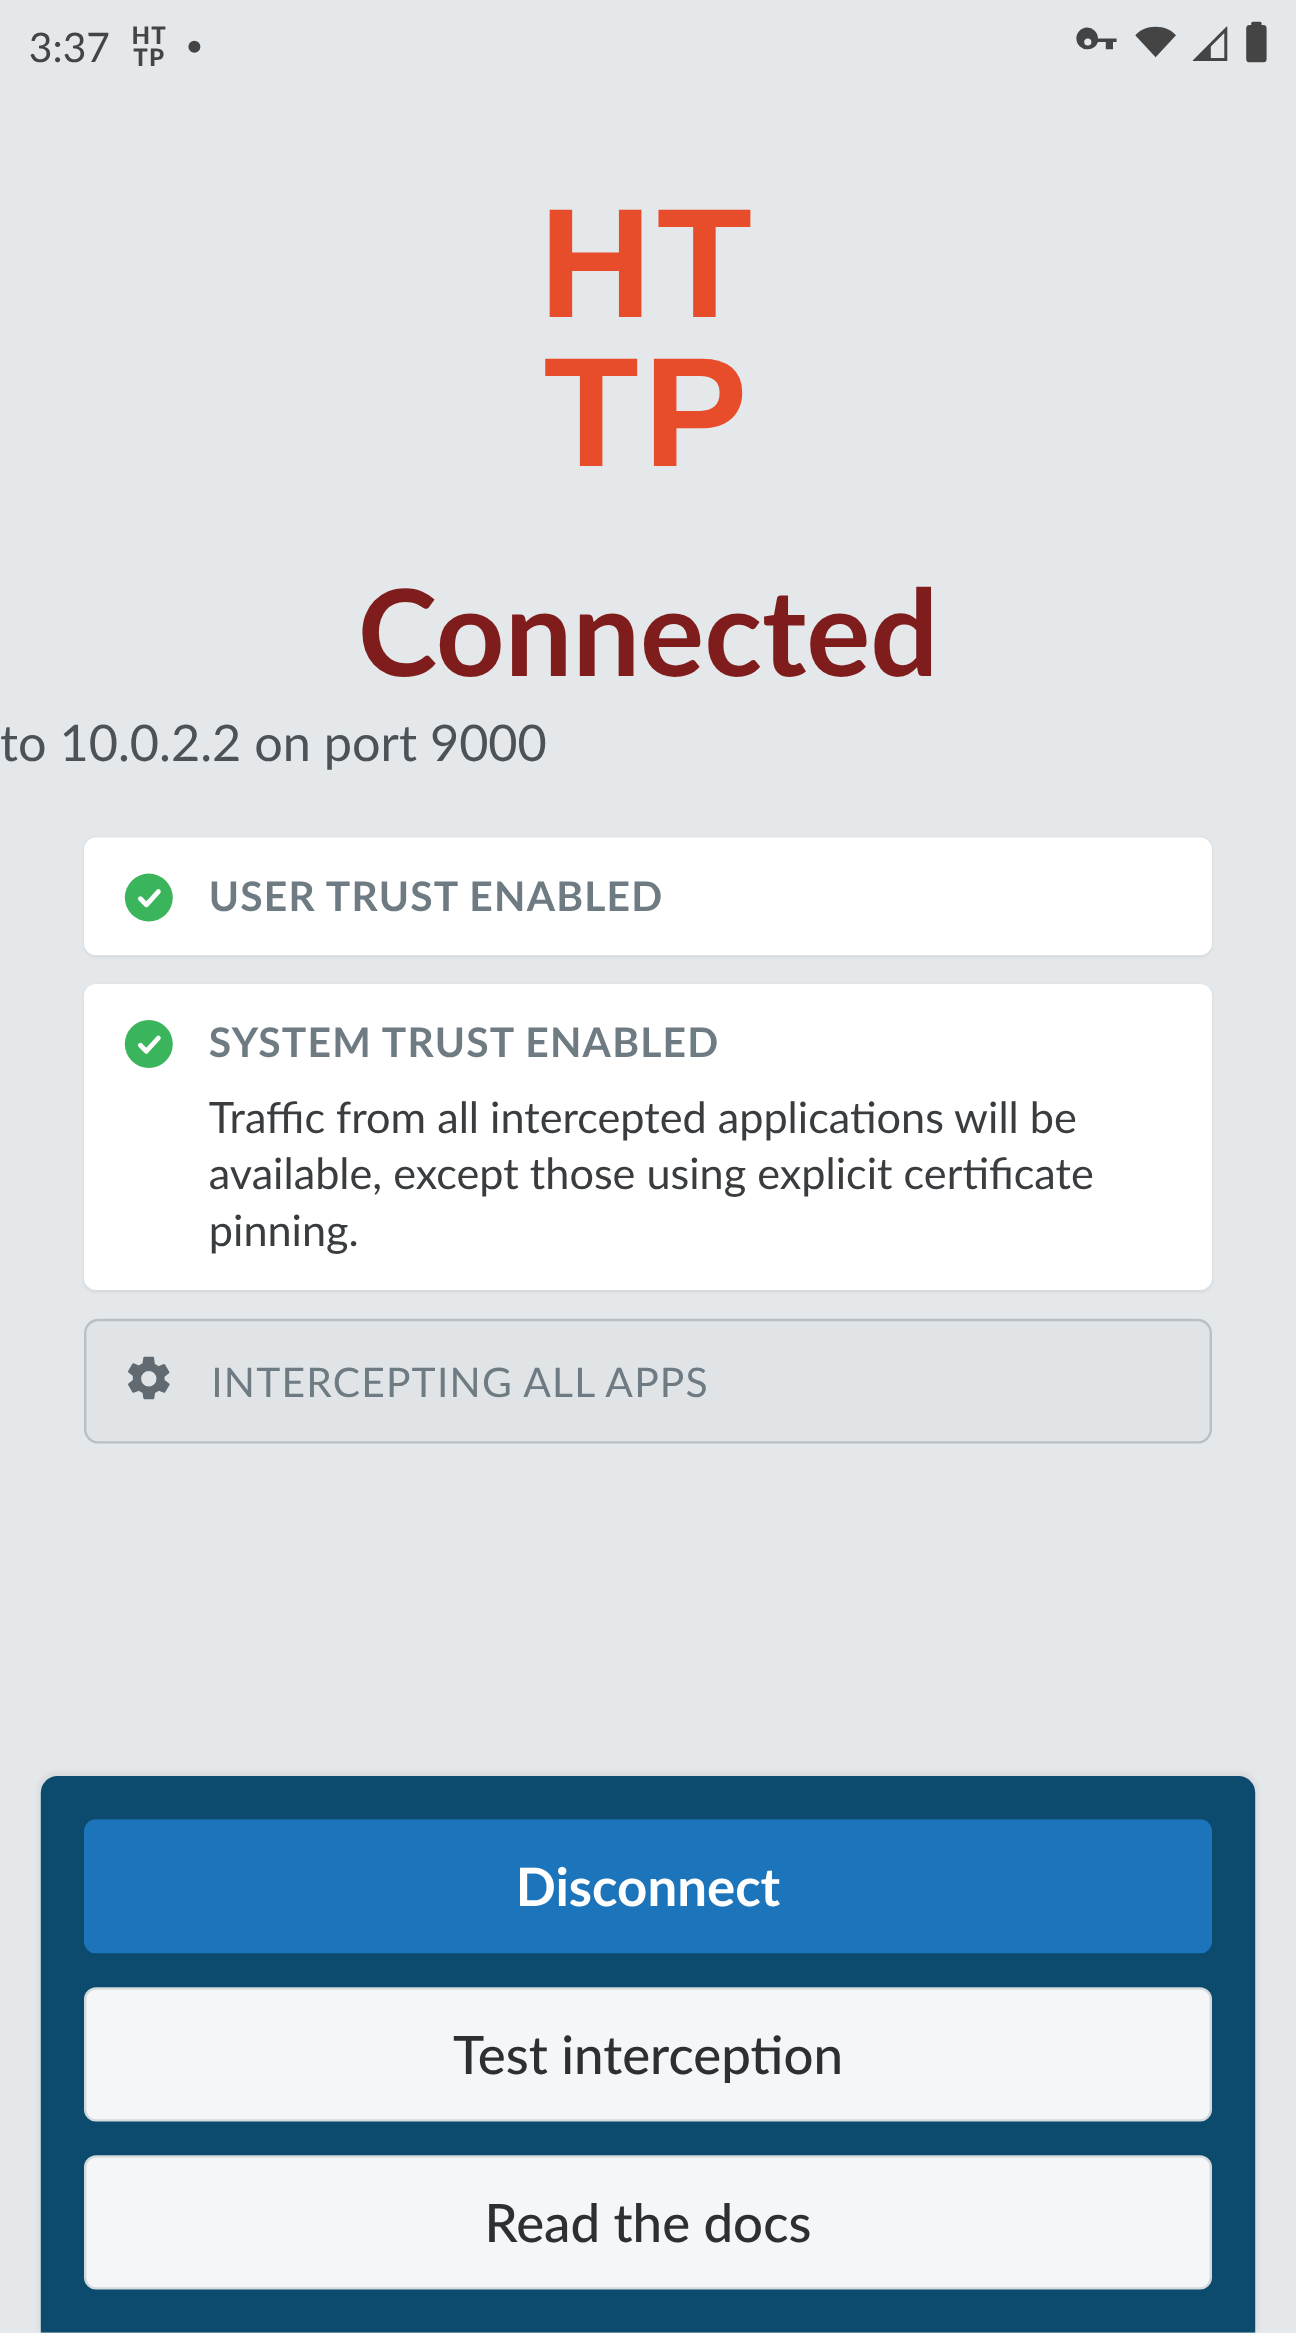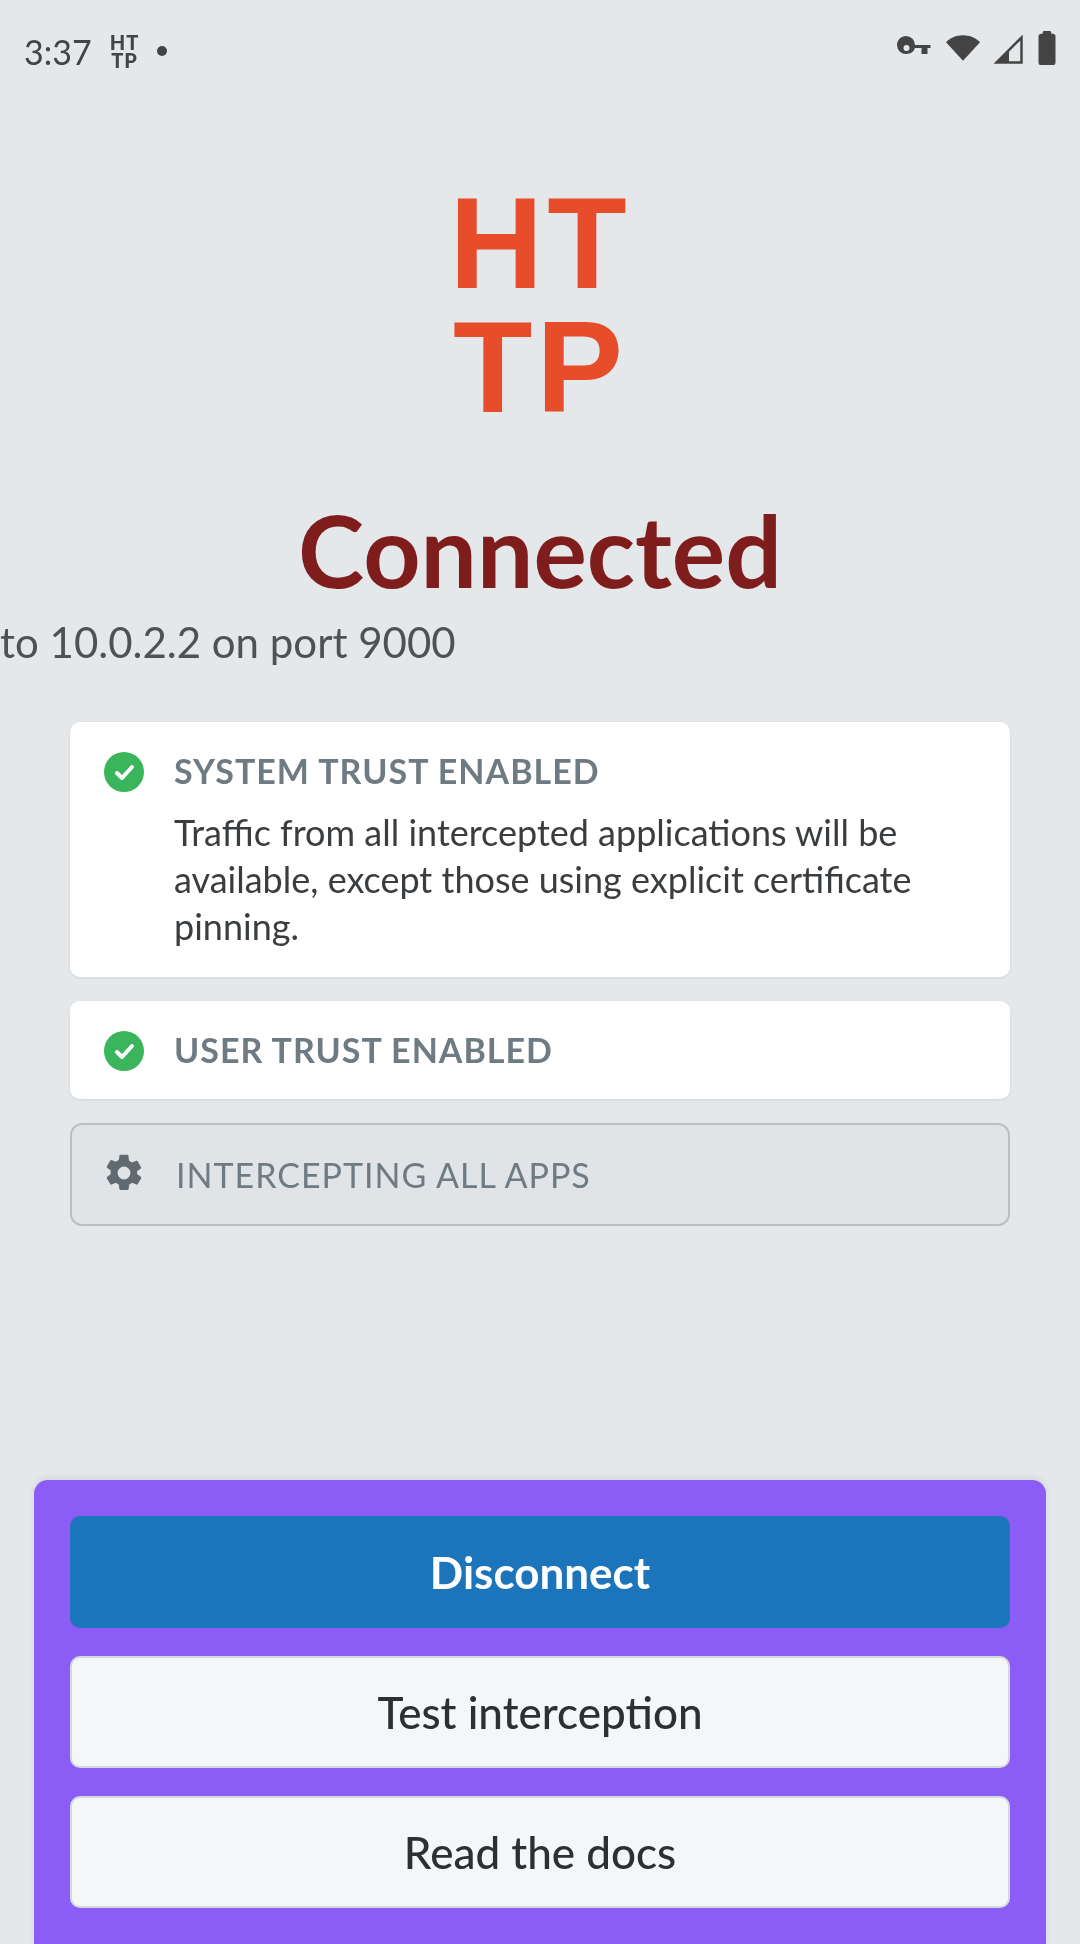--- a/index.html
+++ b/index.html
@@ -21,21 +21,21 @@
     color:var(--text);
     overflow:hidden;
     position:relative;
   }
   
   .status-bar{
     height:70px;
     display:flex;
     align-items:center;
     justify-content:space-between;
-    padding:16px 24px;
+    padding:4px 24px;
     font-size:34px;
     color:#444;
   }
   .sb-left{display:flex;align-items:center;gap:18px;}
   .sb-right{display:flex;align-items:center;gap:14px;}
   .sb-logo{
     font-weight:900;
     font-size:20px;
     line-height:0.9;
     color:#444;
@@ -118,21 +118,21 @@
   .intercept-text{
     font-size:34px;
     font-weight:400;
     color:var(--muted);
     letter-spacing:1px;
   }
   
   .sheet{
     position:absolute;
     left:34px;right:34px;bottom:0;
-    background:#8b5cf6;
+    background:#0c4a6e;
     border-radius:14px 14px 0 0;
     padding:36px 36px 36px;
     box-shadow:0 -2px 6px rgba(0,0,0,0.08);
     text-decoration:underline;
   }
   .btn{
     width:100%;
     border-radius:10px;
     font-size:44px;
     font-weight:600;
@@ -202,33 +202,33 @@
 <div class="subheading">to 10.0.2.2 on port 9000</div>
 
 <div class="cards">
   <div class="card">
     <div class="circle">
       <svg viewBox="0 0 24 24" fill="none" stroke="#fff" stroke-width="4" stroke-linecap="round" stroke-linejoin="round">
           <polyline points="5 13 10 18 20 7"></polyline>
         </svg>
     </div>
     <div class="card-body">
-      <div class="card-title">SYSTEM TRUST ENABLED</div>
-      <div class="card-desc">Traffic from all intercepted applications will be available, except those using explicit certificate pinning.</div>
+      <div class="card-title">USER TRUST ENABLED</div>
     </div>
   </div>
 
   <div class="card">
     <div class="circle">
       <svg viewBox="0 0 24 24" fill="none" stroke="#fff" stroke-width="4" stroke-linecap="round" stroke-linejoin="round">
           <polyline points="5 13 10 18 20 7"></polyline>
         </svg>
     </div>
     <div class="card-body">
-      <div class="card-title">USER TRUST ENABLED</div>
+      <div class="card-title">SYSTEM TRUST ENABLED</div>
+      <div class="card-desc">Traffic from all intercepted applications will be available, except those using explicit certificate pinning.</div>
     </div>
   </div>
 </div>
 
 <div class="intercept-row">
   <span class="gear">
     <svg viewBox="0 0 24 24">
         <path d="M19.14 12.94a7.49 7.49 0 0 0 .05-.94 7.49 7.49 0 0 0-.05-.94l2.03-1.58a.5.5 0 0 0 .12-.64l-1.92-3.32a.5.5 0 0 0-.6-.22l-2.39.96a7.03 7.03 0 0 0-1.62-.94l-.36-2.54A.5.5 0 0 0 14 2h-4a.5.5 0 0 0-.49.42l-.36 2.54c-.58.24-1.12.55-1.62.94l-2.39-.96a.5.5 0 0 0-.6.22L2.62 8.48a.5.5 0 0 0 .12.64l2.03 1.58c-.03.31-.05.63-.05.94s.02.63.05.94l-2.03 1.58a.5.5 0 0 0-.12.64l1.92 3.32c.13.23.4.32.6.22l2.39-.96c.5.39 1.04.7 1.62.94l.36 2.54c.4.24.25.42.49.42h4c.24 0 .45-.18.49-.42l.36-2.54c.58-.24 1.12-.55 1.62-.94l2.39.96c.2.1.47.01.6-.22l1.92-3.32a.5.5 0 0 0-.12-.64l-2.03-1.58zM12 15.5A3.5 3.5 0 1 1 12 8.5a3.5 3.5 0 0 1 0 7z"></path>
       </svg>
   </span>

